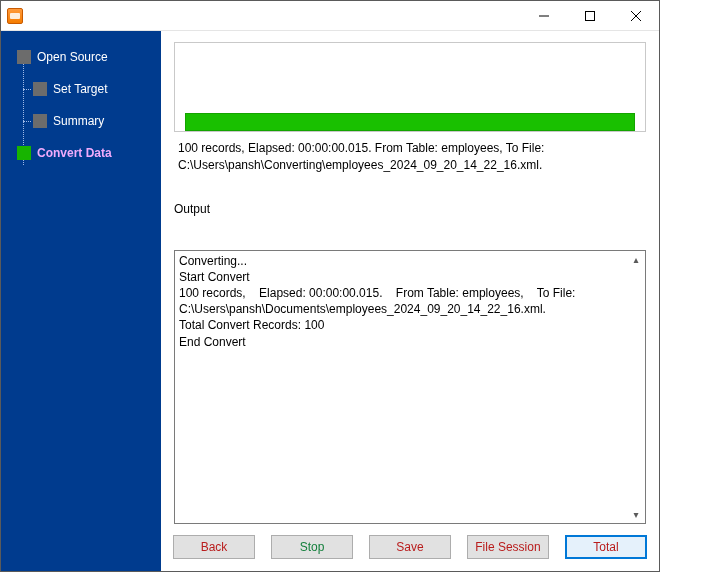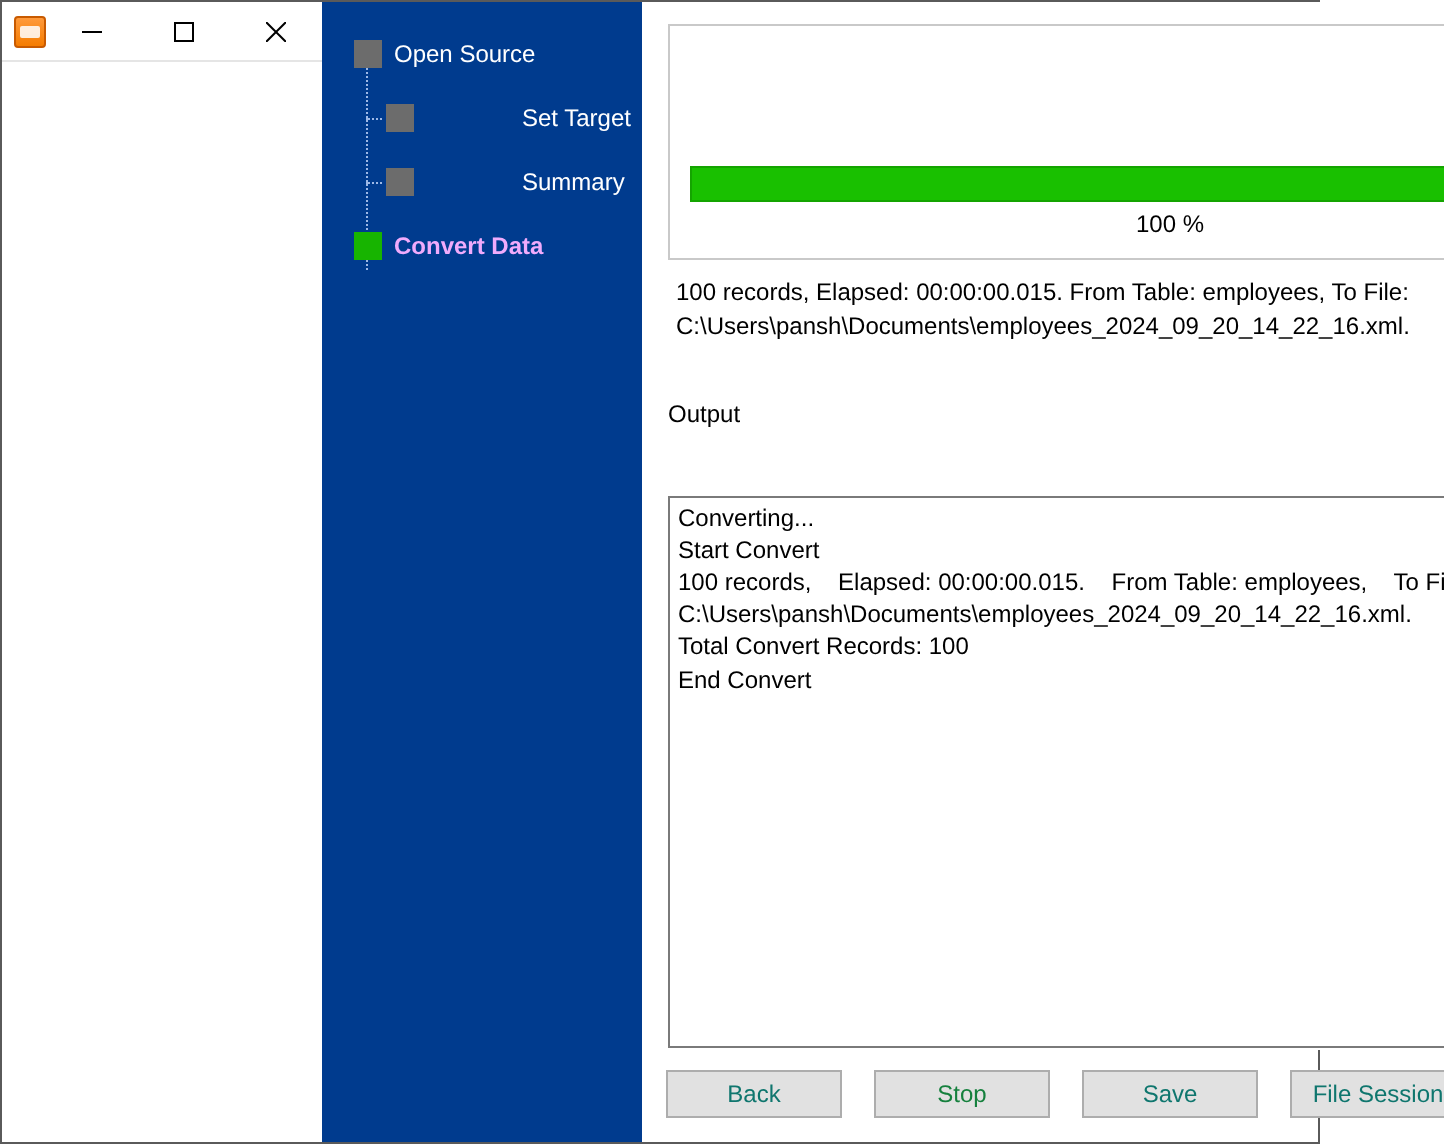--- a/index.html
+++ b/index.html
@@ -9,21 +9,21 @@
     font-size: 12px;
     background: #fff;
     overflow: hidden;
   }
   .window {
     width: 660px;
     height: 572px;
     border: 1px solid #5a5a5a;
     background: #fff;
     display: flex;
-    flex-direction: row;
+    flex-direction: column;
     position: relative;
   }
   .titlebar {
     height: 30px;
     display: flex;
     align-items: center;
     justify-content: space-between;
     border-bottom: 1px solid #e5e5e5;
     background: #fff;
   }
@@ -91,21 +91,21 @@
   .step .sq {
     width:14px;
     height:14px;
     margin-right:6px;
     flex:none;
   }
   .sq-gray { background:#6c6c6c; }
   .sq-green { background:#17b400; }
   .step .lbl { white-space:nowrap; }
   .step-root { padding-left:16px; }
-  .step-child { padding-left:32px;gap:48px; }
+  .step-child { padding-left:32px; }
   .step-child::before {
     content:"";
     position:absolute;
     left:22px;
     top:16px;
     width:8px;
     border-top:1px dotted #9db8e6;
   }
   .step-active .lbl { font-weight:700; color:#f0abfc; }
   .main {
@@ -186,21 +186,21 @@
   }
   .btn {
     width:88px;
     height:24px;
     background:#e1e1e1;
     border:1px solid #adadad;
     display:flex;
     align-items:center;
     justify-content:center;
     font-size:12px;
-    color:#0f766e;
+    color:#b91c1c;
   }
   .btn.disabled { color:#15803d; }
   .btn.primary { border:2px solid #0078d7; background:#e5f1fb; }
 </style>
 </head>
 <body>
 
 <div class="window">
   <div class="titlebar">
     <div class="tb-left">
@@ -250,26 +250,25 @@
       </div>
     </div>
 
     <div class="main">
       <div class="main-inner">
         <div class="progress-area">
           <div class="spacer-top"></div>
           <div class="progress-bar">
             <div class="progress-fill"></div>
           </div>
-          <div class="progress-label">100 %</div>
         </div>
 
         <div class="summary-text">
           <div>100 records,    Elapsed: 00:00:00.015.    From Table: employees,    To File:</div>
-          <div>C:\Users\pansh\Documents\employees_2024_09_20_14_22_16.xml.</div>
+          <div>C:\Users\pansh\Converting\employees_2024_09_20_14_22_16.xml.</div>
         </div>
 
         <div class="output-block">
           <div class="output-label">Output</div>
           <div class="output-box">
             <div class="output-text" id="output-text">Converting...
 Start Convert
 100 records,    Elapsed: 00:00:00.015.    From Table: employees,    To File: C:\Users\pansh\Documents\employees_2024_09_20_14_22_16.xml.
 Total Convert Records: 100
 End Convert</div>

